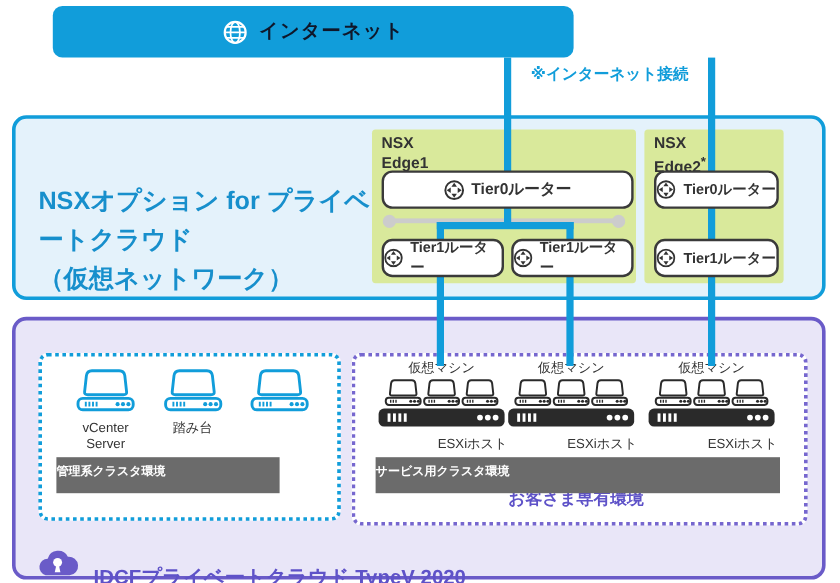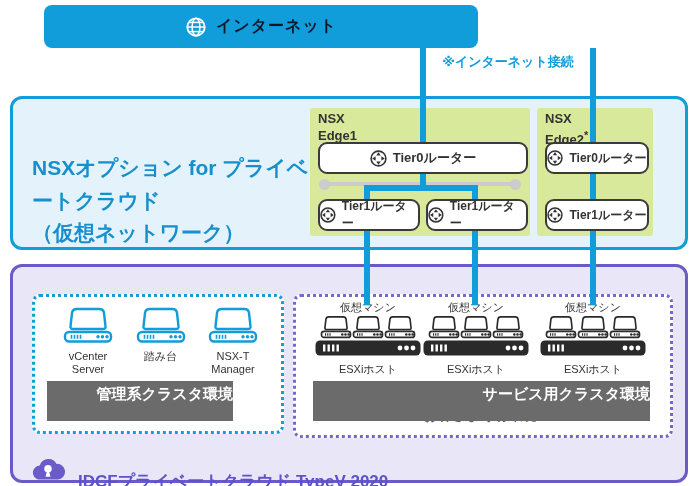--- a/index.html
+++ b/index.html
@@ -42,27 +42,27 @@
   
   .purple-box{left:10px;top:264px;width:672px;height:213px;background:var(--purple-fill);
     border:3px solid var(--purple);border-radius:12px;z-index:0;}
   .dashed-blue{left:32px;top:294px;width:246px;height:134px;background:#fff;
     border:3px dotted var(--blue);border-radius:8px;z-index:1;}
   .dashed-purple{left:293px;top:294px;width:374px;height:138px;background:#fff;
     border:3px dotted var(--purple-dots);border-radius:8px;z-index:1;}
   .server-row{left:53px;top:306px;width:215px;display:flex;justify-content:space-between;z-index:2;}
   .server-item{width:70px;text-align:center;color:var(--blue);}
   .server-label{margin-top:2px;font-size:11px;line-height:1.2;color:var(--dark);}
-  .gray-bar{background:var(--gray-bar);color:#fff;font-weight:bold;font-size:15px;
-    text-align:right;line-height:25px;height:40px;z-index:2;}
+  .gray-bar{background:var(--gray-bar);color:#fff;font-weight:bold;font-size:10px;
+    text-align:left;line-height:25px;height:30px;z-index:2;}
   .host-group{top:301px;width:110px;text-align:center;z-index:2;color:#2a2a2a;}
   .vm-label,.esxi-label{font-size:11px;color:var(--dark);line-height:1.2;}
   .vm-row{display:flex;justify-content:center;margin-top:1px;}
   .vm-row svg{margin:0 -1px;}
-  .esxi-label{margin-top:3px;}
+  .esxi-label{margin-top:3px;text-align:right;}
   .dedicated{left:293px;top:407px;width:374px;text-align:center;color:var(--purple-text);
     font-weight:bold;font-size:14px;z-index:2;}
   .cloud-row{left:28px;top:444px;display:flex;align-items:center;gap:10px;z-index:2;}
   .cloud-title{color:var(--purple-text);font-weight:bold;font-size:17px;margin-top:26px;}
 </style>
 </head>
 <body>
 
 <div class="canvas">
 
@@ -198,21 +198,20 @@
         <path d="M8.5 20.5 L10 7 Q10.6 3 14.6 3 H37.4 Q41.4 3 42 7 L43.5 20.5 Q43.8 23 40.8 23 H11.2 Q8.2 23 8.5 20.5 Z" fill="#fff" stroke="currentColor" stroke-width="2.4"></path>
         <rect x="3" y="26" width="46" height="9.5" rx="4" fill="#fff" stroke="currentColor" stroke-width="2.4"></rect>
         <line x1="9.5" y1="28.8" x2="9.5" y2="32.8" stroke="currentColor" stroke-width="1.6"></line>
         <line x1="12.5" y1="28.8" x2="12.5" y2="32.8" stroke="currentColor" stroke-width="1.6"></line>
         <line x1="15.5" y1="28.8" x2="15.5" y2="32.8" stroke="currentColor" stroke-width="1.6"></line>
         <line x1="18.5" y1="28.8" x2="18.5" y2="32.8" stroke="currentColor" stroke-width="1.6"></line>
         <circle cx="36" cy="30.8" r="1.7" fill="currentColor"></circle>
           <circle cx="40.5" cy="30.8" r="1.7" fill="currentColor"></circle>
           <circle cx="45" cy="30.8" r="1.7" fill="currentColor"></circle>
       </svg>
-      <div class="server-label">NSX-T Manager</div>
     </div>
   </div>
   <div class="abs gray-bar" style="left:47px;top:381px;width:186px;">管理系クラスタ環境</div>
 
   <div class="abs dashed-purple"></div>
 
   <div class="abs host-group" style="left:313px;">
     <div class="vm-label">仮想マシン</div>
     <div class="vm-row">
       <svg width="34" height="24" viewBox="0 0 52 38">

